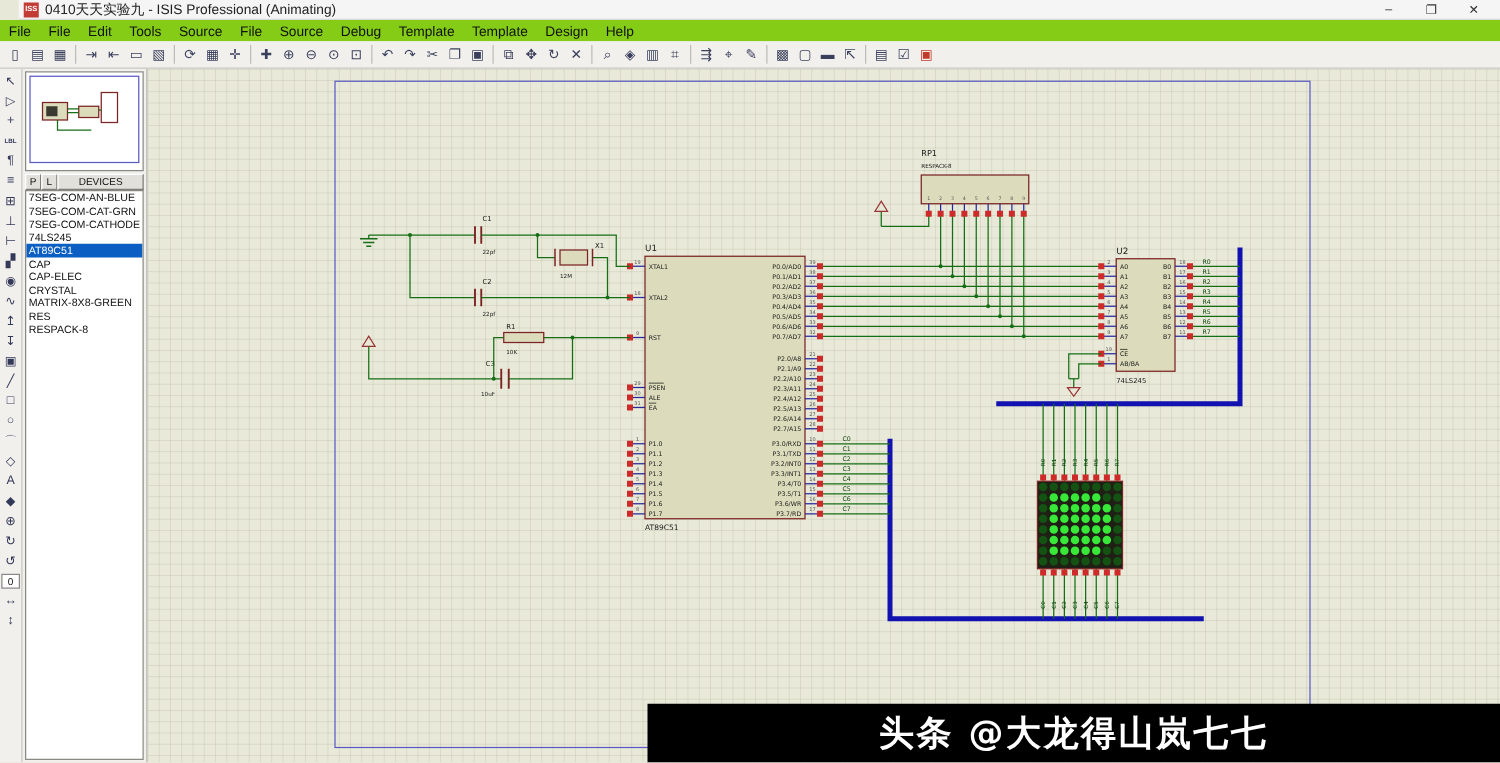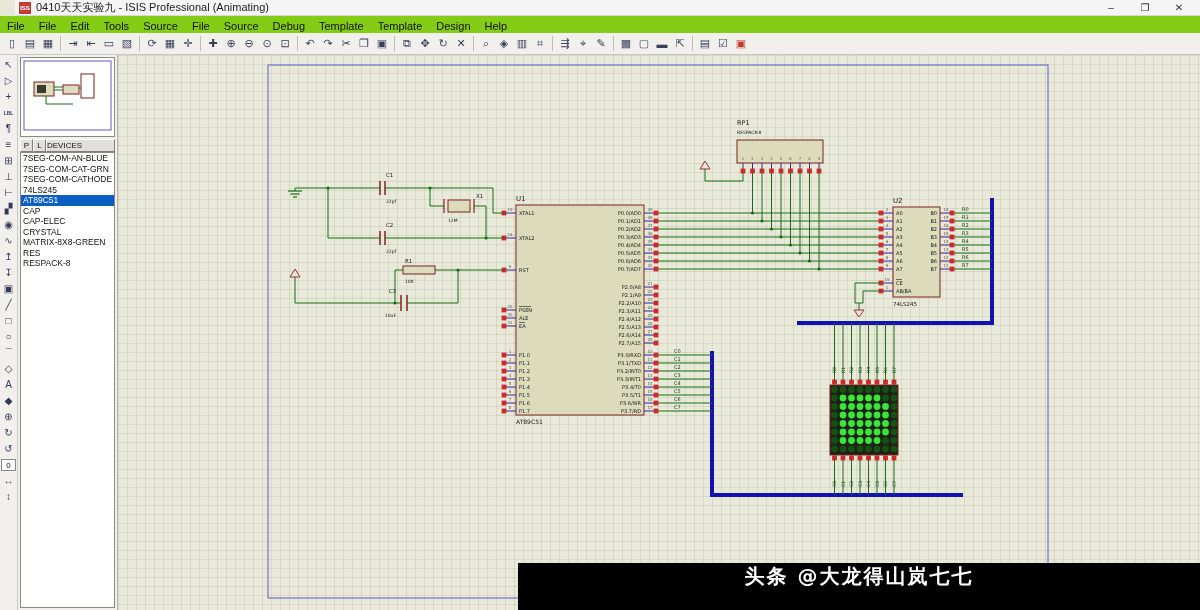--- a/index.html
+++ b/index.html
@@ -16,29 +16,29 @@
 .tbtn{width:18px;height:18px;display:flex;align-items:center;justify-content:center;font-size:11px;color:#3a3f5c;border:1px solid transparent;flex:0 0 auto}
 .tsep{width:1px;height:15px;background:#bdbcb6;margin:0 3px;flex:0 0 auto}
 .lefttools{position:absolute;left:0;top:55px;width:18px;bottom:0;background:#f1f0ec;border-right:1px solid #c9c8c2;display:flex;flex-direction:column;align-items:center;padding-top:2px;z-index:9}
 .ltbtn{width:16px;height:15px;margin-bottom:1px;display:flex;align-items:center;justify-content:center;font-size:10px;color:#34395a;flex:0 0 auto}
 .ltbtn.small{font-size:5px;font-weight:bold}
 .angle{width:15px;height:12px;background:#fff;border:1px solid #888;font-size:8px;text-align:center;line-height:11px;margin:2px 0;color:#111}
 .sidepanel{position:absolute;left:18px;top:55px;width:100px;bottom:0;background:#f1f0ec;border-right:1px solid #b5b4ae;display:flex;flex-direction:column;z-index:8}
 .preview{height:80px;background:#fff;border:1px solid #8a8a84;margin:2px;position:relative;flex:0 0 auto}
 .listheader{height:13px;display:flex;font-size:8px;color:#111;flex:0 0 auto;padding:0 2px}
 .pl{width:13px;background:#e2e0da;border:1px solid;border-color:#fff #7f7e79 #7f7e79 #fff;text-align:center;line-height:11px;flex:0 0 auto}
-.devhdr{flex:1;background:#e2e0da;border:1px solid;border-color:#fff #7f7e79 #7f7e79 #fff;line-height:11px}
+.devhdr{flex:1;background:#e2e0da;border:1px solid;border-color:#fff #7f7e79 #7f7e79 #fff;text-align:center;line-height:11px}
 .devlist{flex:1;background:#fff;border:1px solid #8a8a84;margin:0 2px 2px 2px;overflow:hidden}
 .devrow{height:10.5px;font-size:8.5px;line-height:10.5px;padding-left:2px;color:#111;white-space:nowrap}
 .devrow.sel{background:#0b5fc2;color:#fff}
 .canvas{position:absolute;left:118px;top:55px;right:0;bottom:0;background-color:#e9e9d9;
  background-image:linear-gradient(rgba(150,150,120,0.20) 1px,transparent 1px),linear-gradient(90deg,rgba(150,150,120,0.20) 1px,transparent 1px);
  background-size:9px 9px;z-index:1}
 .canvas svg{position:absolute;left:0;top:0;font-family:"DejaVu Sans",sans-serif}
-.watermark{position:absolute;left:518px;top:563px;right:0;bottom:0;background:#000;z-index:20;display:flex;justify-content:center;color:#fff;font-size:20px;font-weight:bold;letter-spacing:2px;font-family:"DejaVu Sans",sans-serif}
+.watermark{position:absolute;left:518px;top:563px;right:0;bottom:0;background:#000;z-index:20;display:flex;align-items:center;justify-content:center;color:#fff;font-size:28px;font-weight:bold;letter-spacing:2px;font-family:"DejaVu Sans",sans-serif}
 </style>
 </head>
 <body>
 
 <div class="titlebar">
   <span class="appicon">ISS</span>
   <span class="title">0410天天实验九 - ISIS Professional (Animating)</span>
   <span class="wincontrols">
     <span class="wbtn">–</span>
     <span class="wbtn">❐</span>

